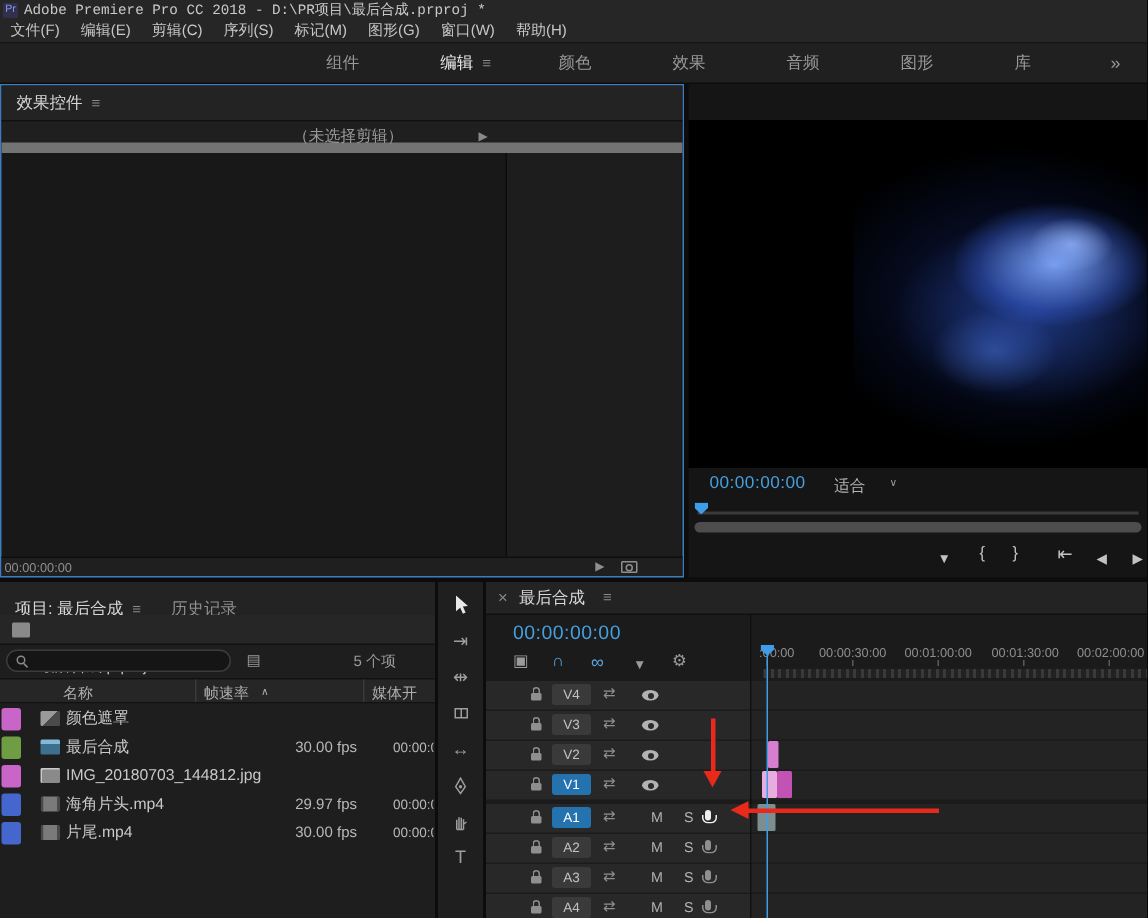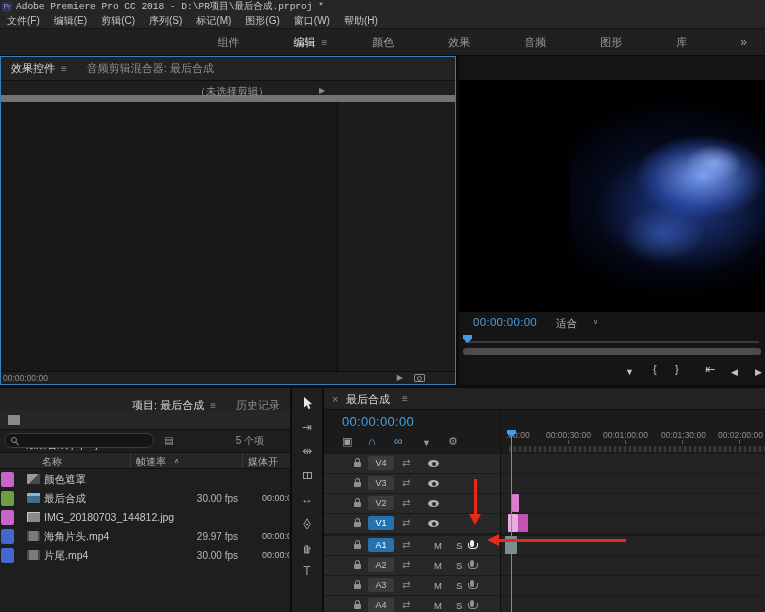--- a/index.html
+++ b/index.html
@@ -58,21 +58,21 @@
   .pp-scrubtrack{position:absolute;left:6px;right:6px;top:285px;height:2px;background:#3a3a3a;}
   .pp-caret{position:absolute;left:4px;top:279px;width:9px;height:8px;background:#3f9ce8;
             clip-path:polygon(0 0,100% 0,100% 45%,50% 100%,0 45%);}
   .pp-scrollbar{position:absolute;left:4px;right:4px;top:292px;height:7px;background:#4d4d4d;border-radius:4px;}
   .tp{position:absolute;top:305px;font-size:11px;color:#c2c2c2;line-height:16px;}
   .tp1{left:166px;font-size:9px;top:308px;}.tp2{left:194px;}.tp3{left:216px;}
   .tp4{left:246px;font-size:12px;}.tp5{left:272px;font-size:9px;top:308px;}.tp6{left:296px;font-size:9px;top:308px;}
 
   
   .panel-project{left:0;top:388px;width:290px;height:224px;background:#1e1e1e;}
-  .pj-tabs{height:36px;justify-content:flex-end;}
+  .pj-tabs{height:36px;}
   .pj-root{position:absolute;left:0;right:0;top:22px;height:20px;background:#262626;border-bottom:1px solid #121212;}
   .fi-proj{position:absolute;left:8px;top:5px;width:12px;height:10px;background:#8a8a8a;border-radius:1px;}
   .pj-rootname{position:absolute;left:26px;top:0;line-height:20px;font-size:10.5px;color:#c4c4c4;margin-top:24px;}
   .searchbox{position:absolute;left:4px;top:45px;width:150px;height:15px;background:#151515;
              border:1px solid #3c3c3c;border-radius:9px;outline:none;color:#ccc;font-size:10px;padding-left:18px;}
   .icn-search{position:absolute;left:11px;top:49px;width:6px;height:6px;border:1px solid #8a8a8a;border-radius:50%;}
   .icn-search:after{content:'';position:absolute;right:-3px;bottom:-2px;width:4px;height:1px;background:#8a8a8a;transform:rotate(45deg);}
   .pj-listbtn{position:absolute;left:160px;top:45px;width:18px;height:15px;color:#9a9a9a;font-size:10px;
               text-align:center;line-height:15px;}
   .pj-count{position:absolute;right:26px;top:46px;font-size:10px;color:#9a9a9a;}
@@ -183,21 +183,20 @@
     <span class="ws-tab">效果</span>
     <span class="ws-tab">音频</span>
     <span class="ws-tab">图形</span>
     <span class="ws-tab">库</span>
     <span class="ws-overflow">»</span>
   </div>
 
   <div class="panel panel-effects">
     <div class="ptabs">
       <span class="ptab active"><span>效果控件</span><span class="tab-menu">≡</span></span>
-      <span class="ptab">音频剪辑混合器: 最后合成</span>
     </div>
     <div class="pe-sub">
       <span>（未选择剪辑）</span>
       <span class="pe-collapse">▶</span>
     </div>
     <div class="pe-vdiv"></div>
     <div class="pe-right"></div>
     <div class="pe-bottom">
       <span class="pe-tc">00:00:00:00</span>
       <span class="pe-play">▶</span>

